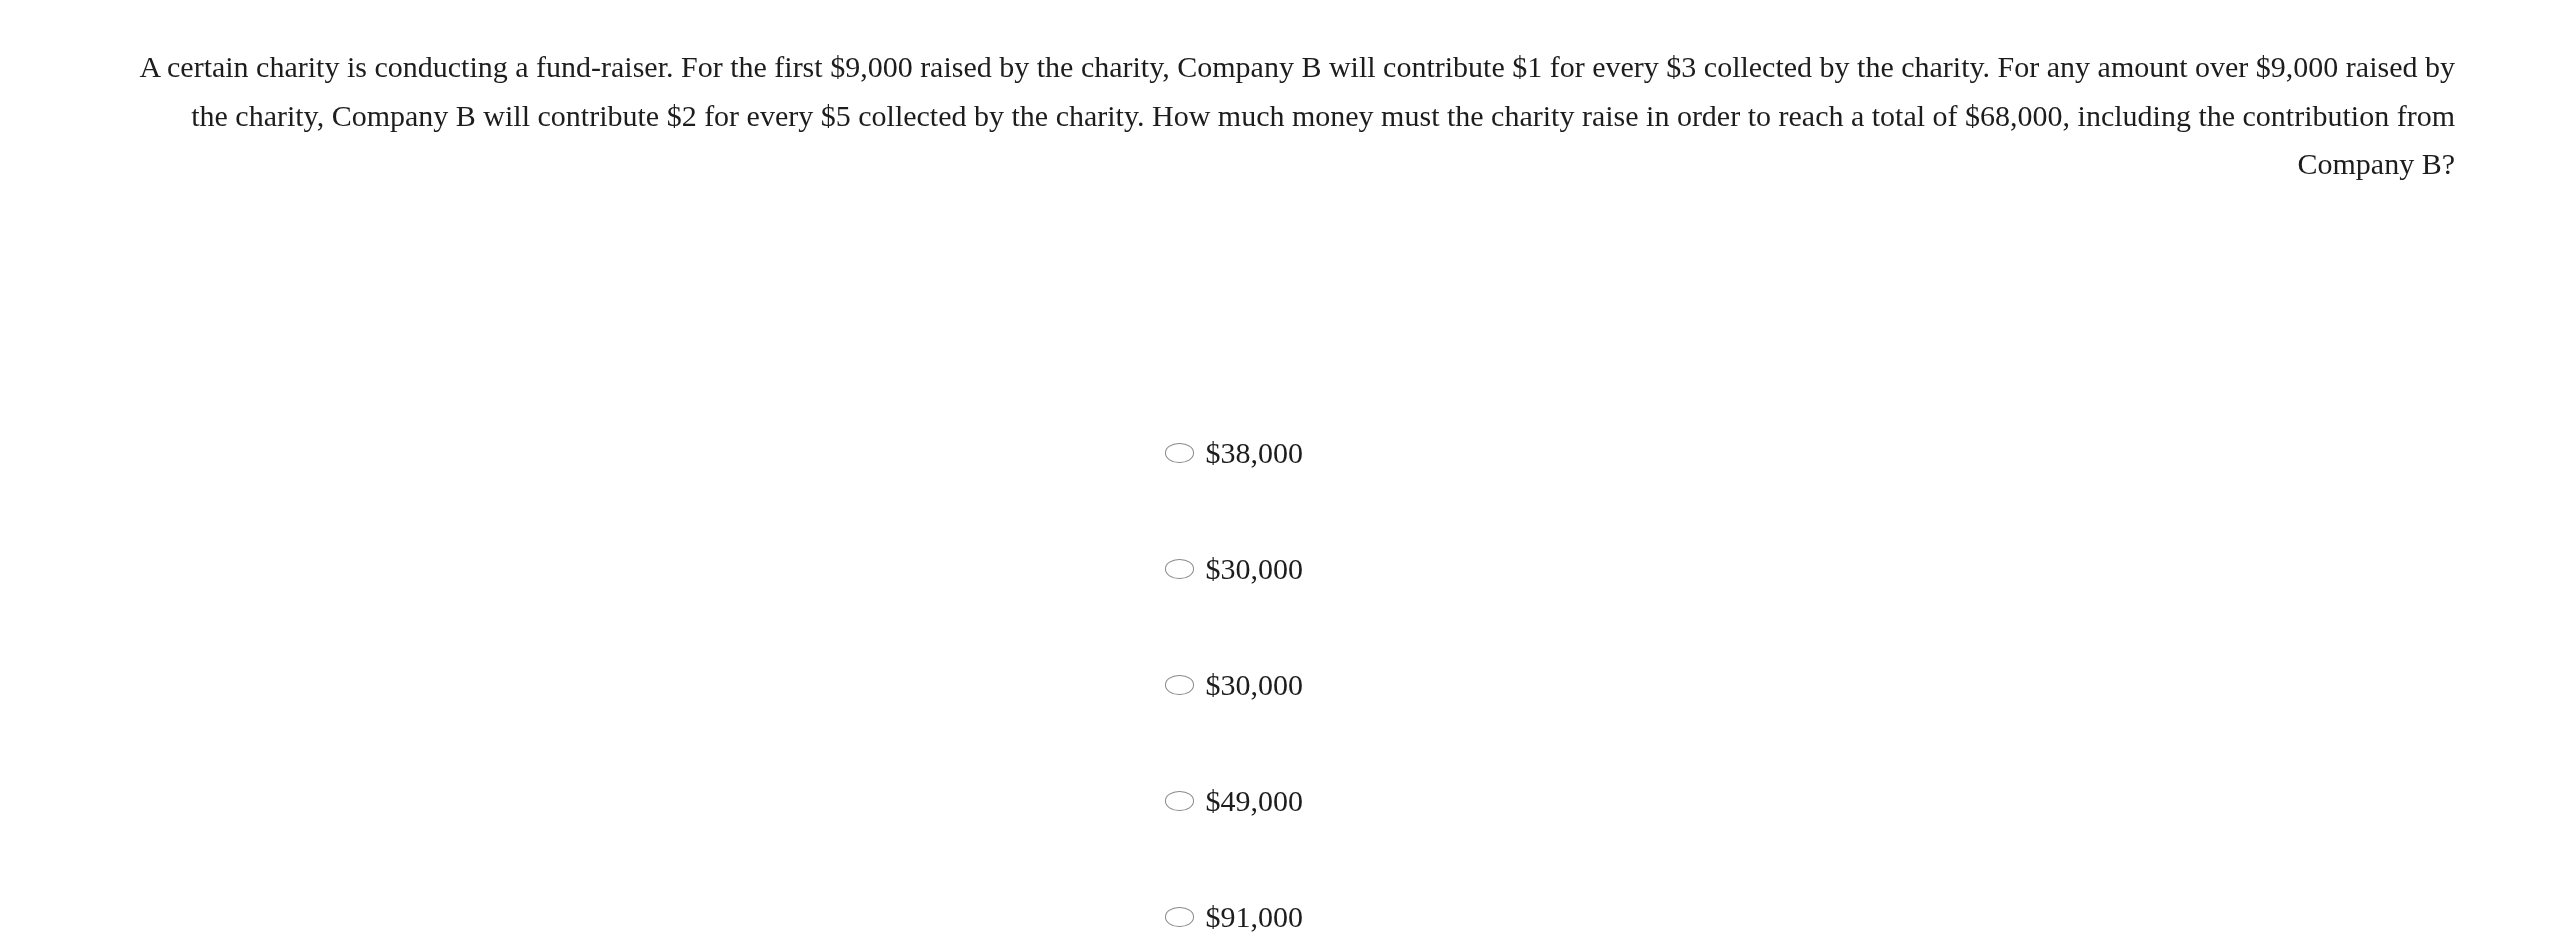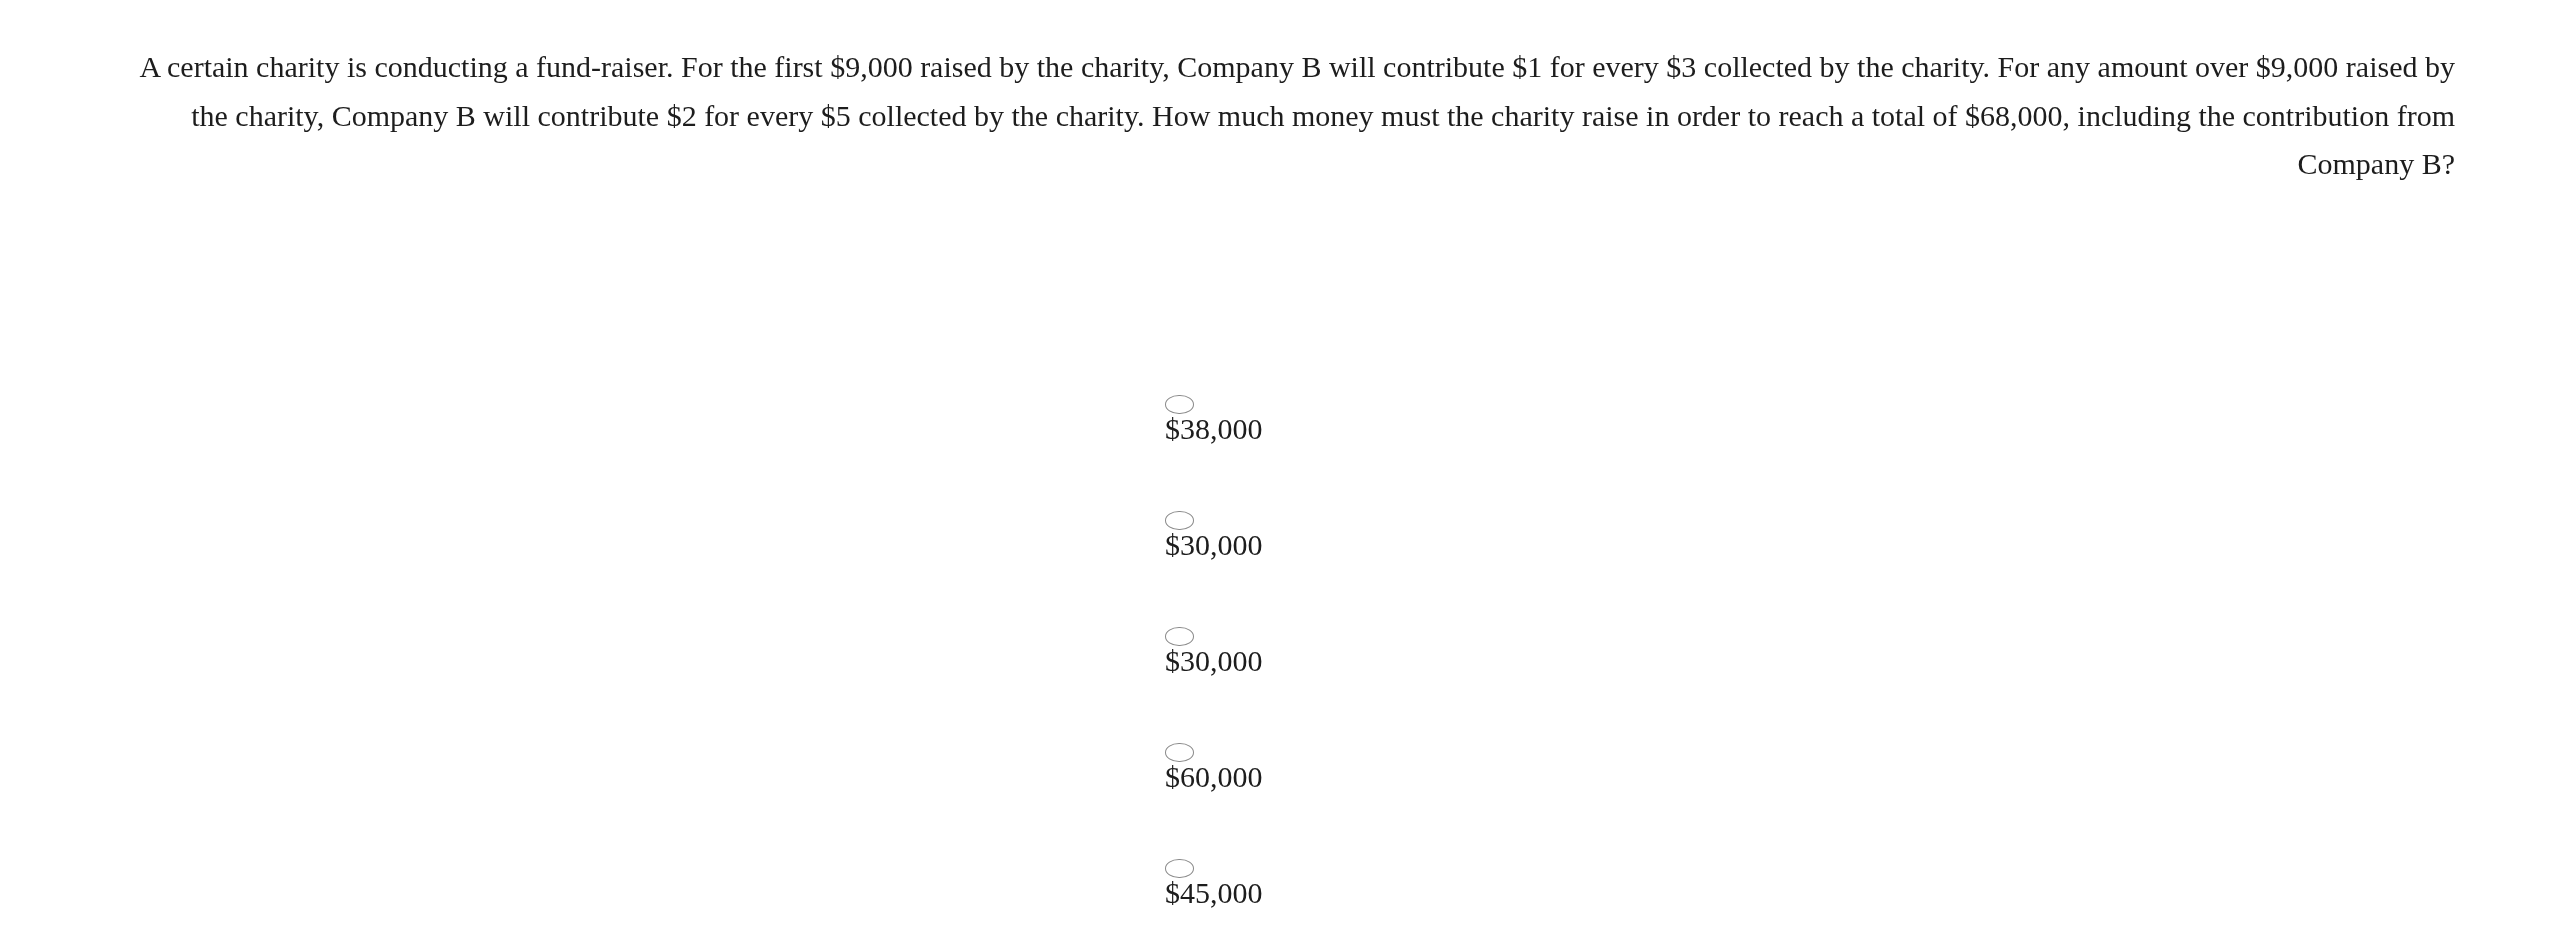--- a/index.html
+++ b/index.html
@@ -29,23 +29,22 @@
     font-family: "Liberation Serif", "DejaVu Serif", serif;
   }
   .choices {
     position: absolute;
     left: 1165px;
     top: 395px;
     width: 827px;
   }
   .choice-row {
     display: flex;
-    align-items: flex-start;
+    align-items: center;
     height: 116px;
-    flex-direction: column;
   }
   .radio {
     width: 28.5px;
     height: 19.3px;
     border: 1.8px solid #8a8a8a;
     border-radius: 50%;
     background: #ffffff;
     box-sizing: border-box;
     flex: 0 0 auto;
     margin-right: 12px;
@@ -73,20 +72,20 @@
   <div class="choice-row">
     <span class="radio"></span>
     <span class="choice-label">$30,000</span>
   </div>
   <div class="choice-row">
     <span class="radio"></span>
     <span class="choice-label">$30,000</span>
   </div>
   <div class="choice-row">
     <span class="radio"></span>
-    <span class="choice-label">$60,000</span>
+    <span class="choice-label">$49,000</span>
   </div>
   <div class="choice-row">
     <span class="radio"></span>
-    <span class="choice-label">$45,000</span>
+    <span class="choice-label">$91,000</span>
   </div>
 </div>
 
 
 </body></html>

